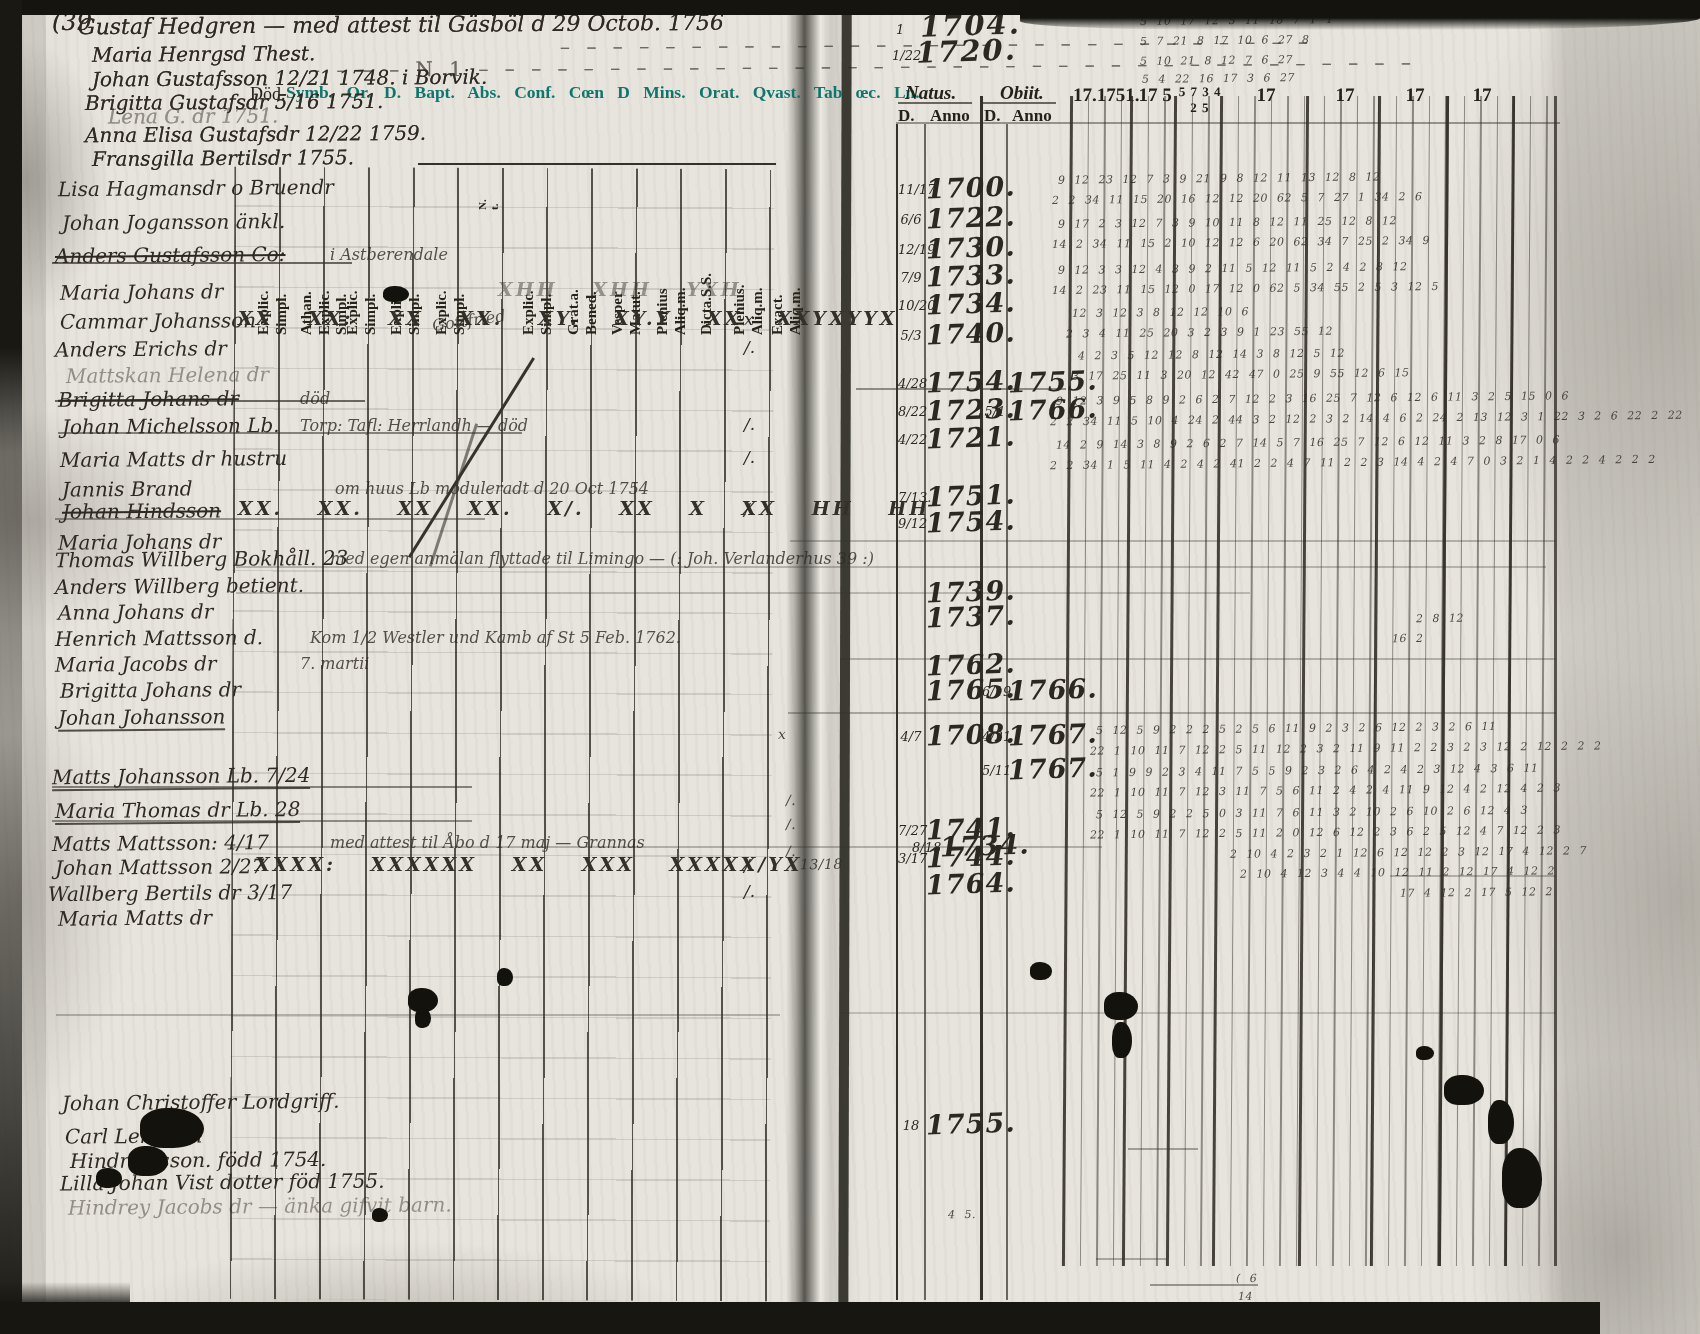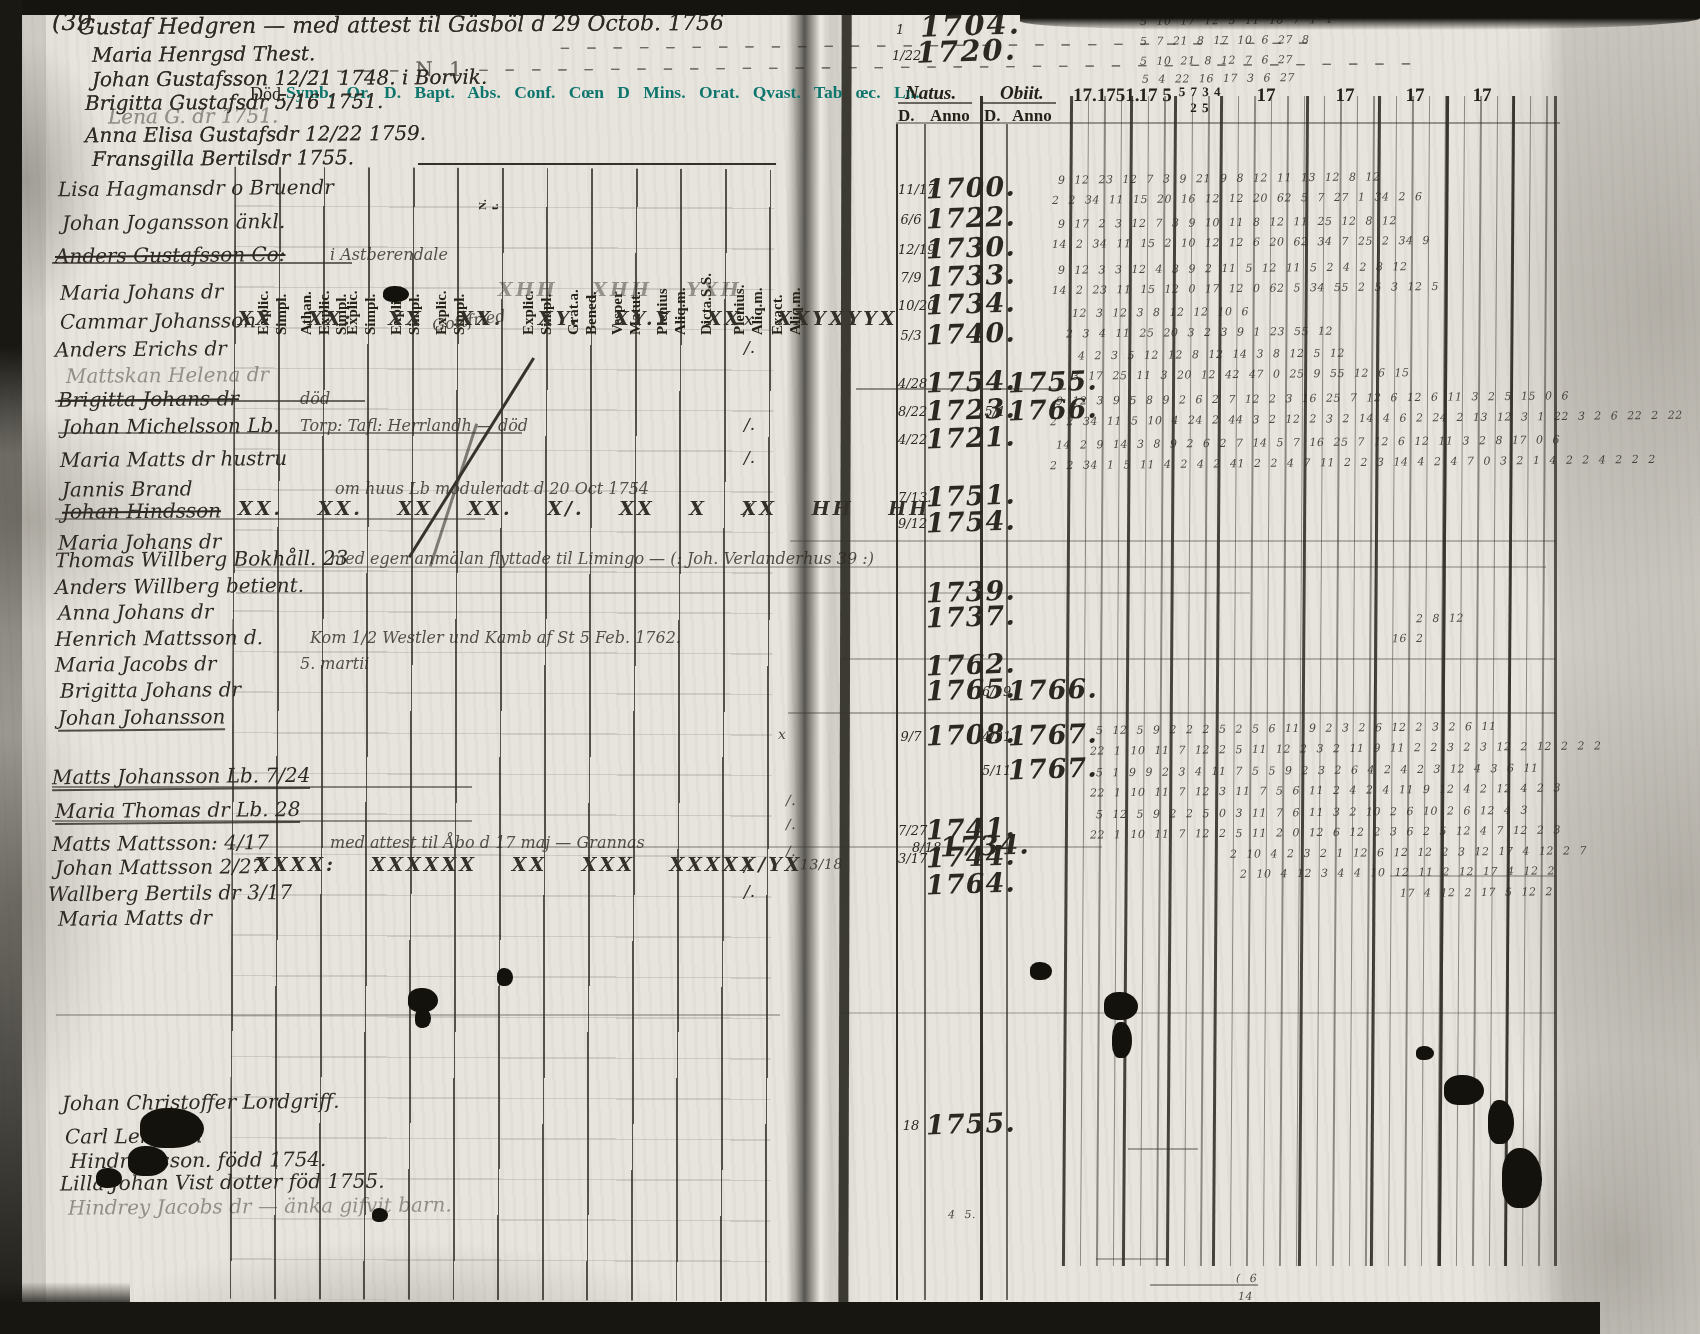--- a/index.html
+++ b/index.html
@@ -287,21 +287,21 @@
         </div>
         <div class="row" style="top: 626px;">
           <span class="name" style="left: 55px;">Henrich Mattsson d.</span>
 
           <span class="note faint" style="left: 310px;">Kom 1/2 Westler und Kamb af St 5 Feb. 1762.</span>
 
         </div>
         <div class="row" style="top: 652px;">
           <span class="name" style="left: 55px;">Maria Jacobs dr</span>
 
-          <span class="note faint" style="left: 300px;">5. martii</span>
+          <span class="note faint" style="left: 300px;">7. martii</span>
 
         </div>
         <div class="row" style="top: 678px;">
           <span class="name" style="left: 60px;">Brigitta Johans dr</span>
 
         </div>
         <div class="row underline" style="top: 705px;">
           <span class="name" style="left: 58px;">Johan Johansson</span>
 
         </div>
@@ -503,21 +503,21 @@
           <span class="ny">1762.</span>
 
         </div>
         <div class="entry" style="top: 678px;">
 
           <span class="ny">1765.</span>
           <span class="od">6/19</span>
           <span class="oy">1766.</span>
         </div>
         <div class="entry" style="top: 723px;">
-          <span class="nd">9/7</span>
+          <span class="nd">4/7</span>
           <span class="ny">1708.</span>
           <span class="od">4/21</span>
           <span class="oy">1767.</span>
         </div>
         <div class="entry" style="top: 757px;">
 
           <span class="od">5/11</span>
           <span class="oy">1767.</span>
         </div>
         <div class="entry" style="top: 834px; margin-left: 14px;">

